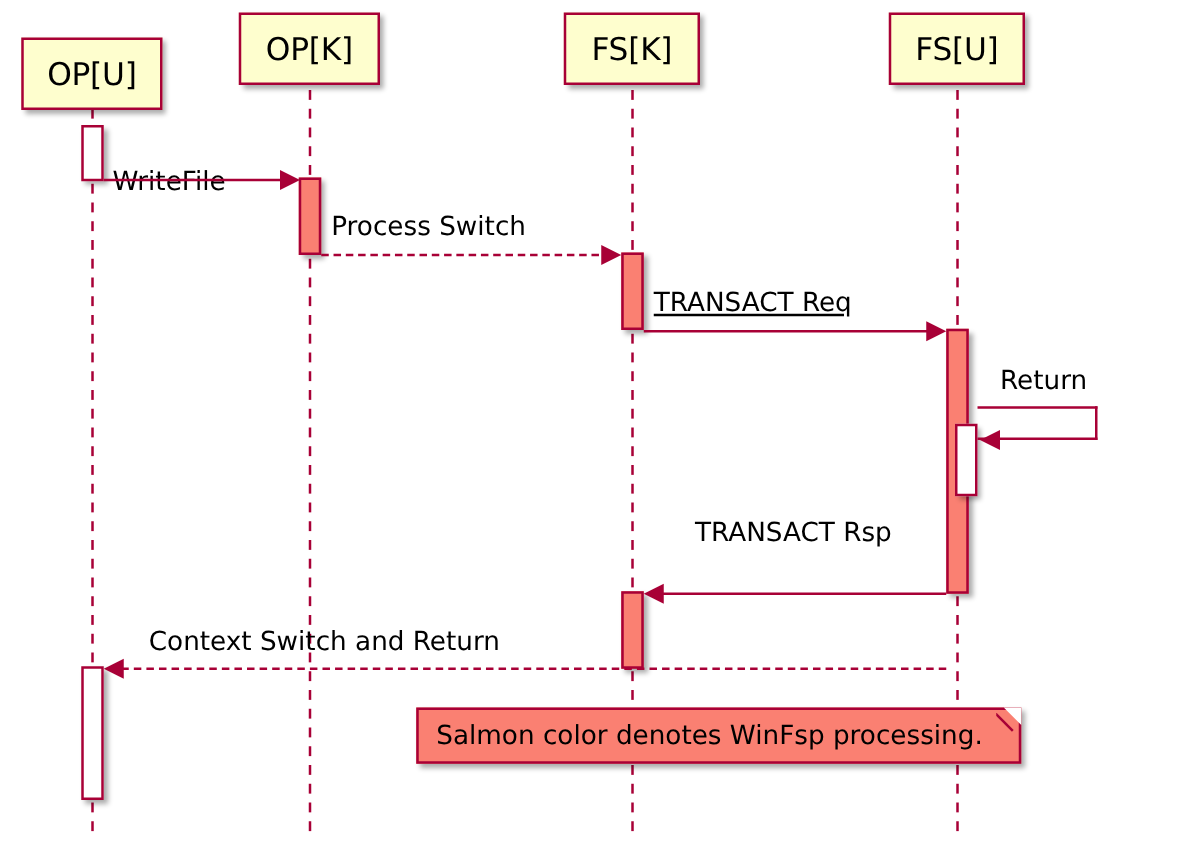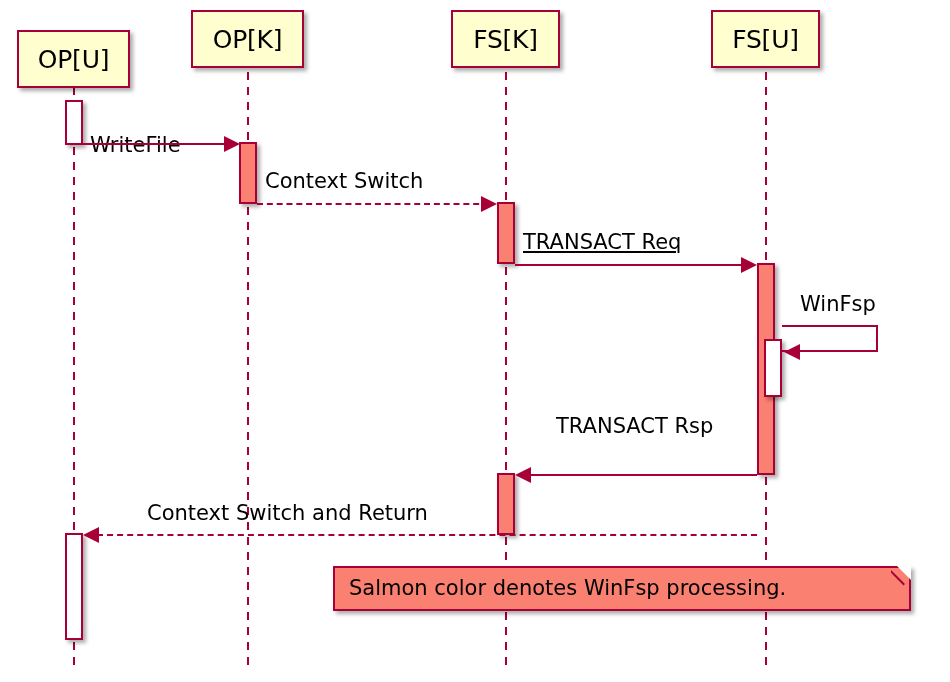--- a/index.html
+++ b/index.html
@@ -176,39 +176,39 @@
   <div class="activation white" style="left:764px; top:339px; width:18px; height:58px;"></div>
 
   <div class="activation salmon" style="left:497px; top:473px; width:18px; height:62px;"></div>
 
   <div class="activation white" style="left:65px; top:533px; width:18px; height:107px;"></div>
 
   <div class="msg-label" style="left:90px; top:111px;margin-top:24px;">WriteFile</div>
   <div class="msg-line" style="left:83px; top:143px; width:150px;"></div>
   <div class="arrow-head right" style="left:224px; top:136px;"></div>
 
-  <div class="msg-label" style="left:265px; top:171px;">Context Switch</div>
+  <div class="msg-label" style="left:265px; top:171px;">Process Switch</div>
   <div class="msg-line dotted" style="left:257px; top:203px; width:232px;"></div>
   <div class="arrow-head right" style="left:481px; top:196px;"></div>
 
   <div class="msg-label" style="left:523px; top:232px;text-decoration:underline;">TRANSACT Req</div>
   <div class="msg-line" style="left:515px; top:264px; width:234px;"></div>
   <div class="arrow-head right" style="left:741px; top:257px;"></div>
 
-  <div class="msg-label" style="left:800px; top:294px;">WinFsp</div>
+  <div class="msg-label" style="left:800px; top:294px;">Return</div>
   <div class="self-msg" style="left:782px; top:325px; width:96px; height:27px;"></div>
   <div class="arrow-head left" style="left:784px; top:344px;"></div>
 
   <div class="msg-label" style="left:556px; top:416px;">TRANSACT Rsp</div>
   <div class="msg-line" style="left:529px; top:474px; width:228px;"></div>
   <div class="arrow-head left" style="left:515px; top:467px;"></div>
 
-  <div class="msg-label" style="left:119px; top:503px;margin-left:28px;">Context Switch and Return</div>
+  <div class="msg-label" style="left:119px; top:503px;">Context Switch and Return</div>
   <div class="msg-line dotted" style="left:97px; top:534px; width:660px;"></div>
   <div class="arrow-head left" style="left:83px; top:527px;"></div>
 
-  <div class="note" style="left:333px; top:566px; width:578px; height:45px;">
+  <div class="note" style="left:333px; top:566px; width:484px; height:45px;">
     <span class="note-text">Salmon color denotes WinFsp processing.</span>
     <span class="note-fold"></span>
     <span class="note-fold-edge"></span>
   </div>
 
 </div>
 
 </body></html>

